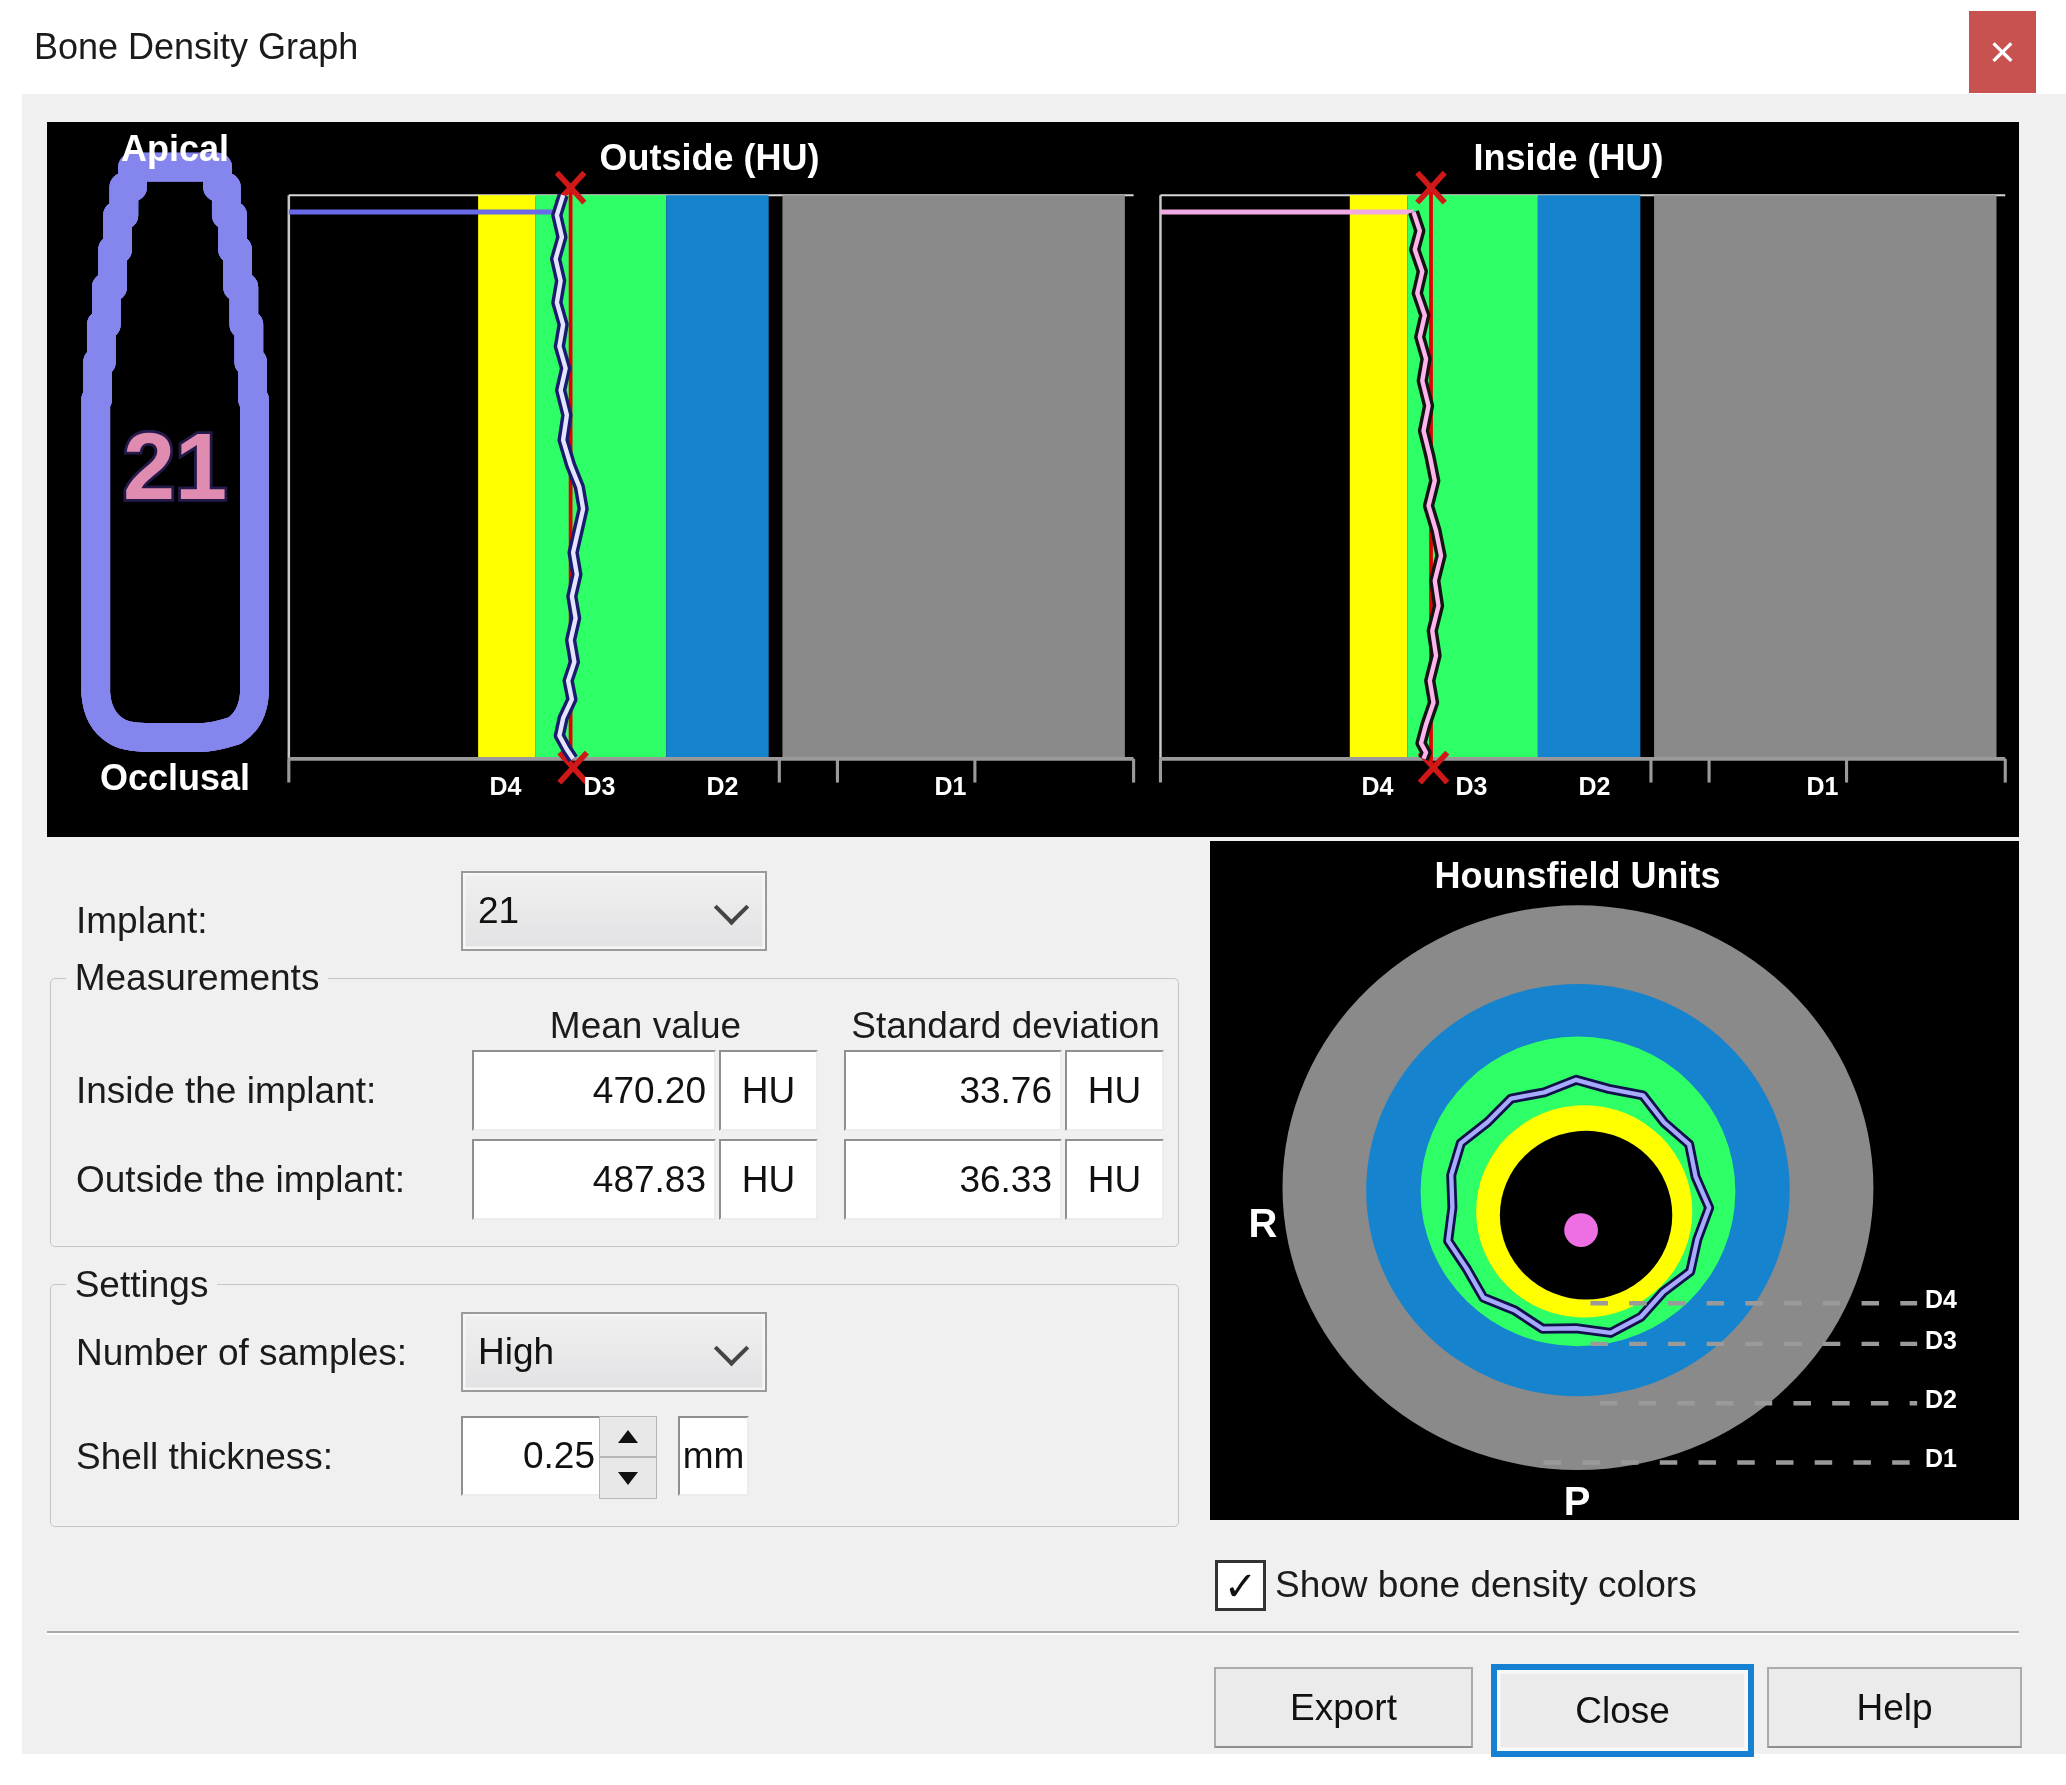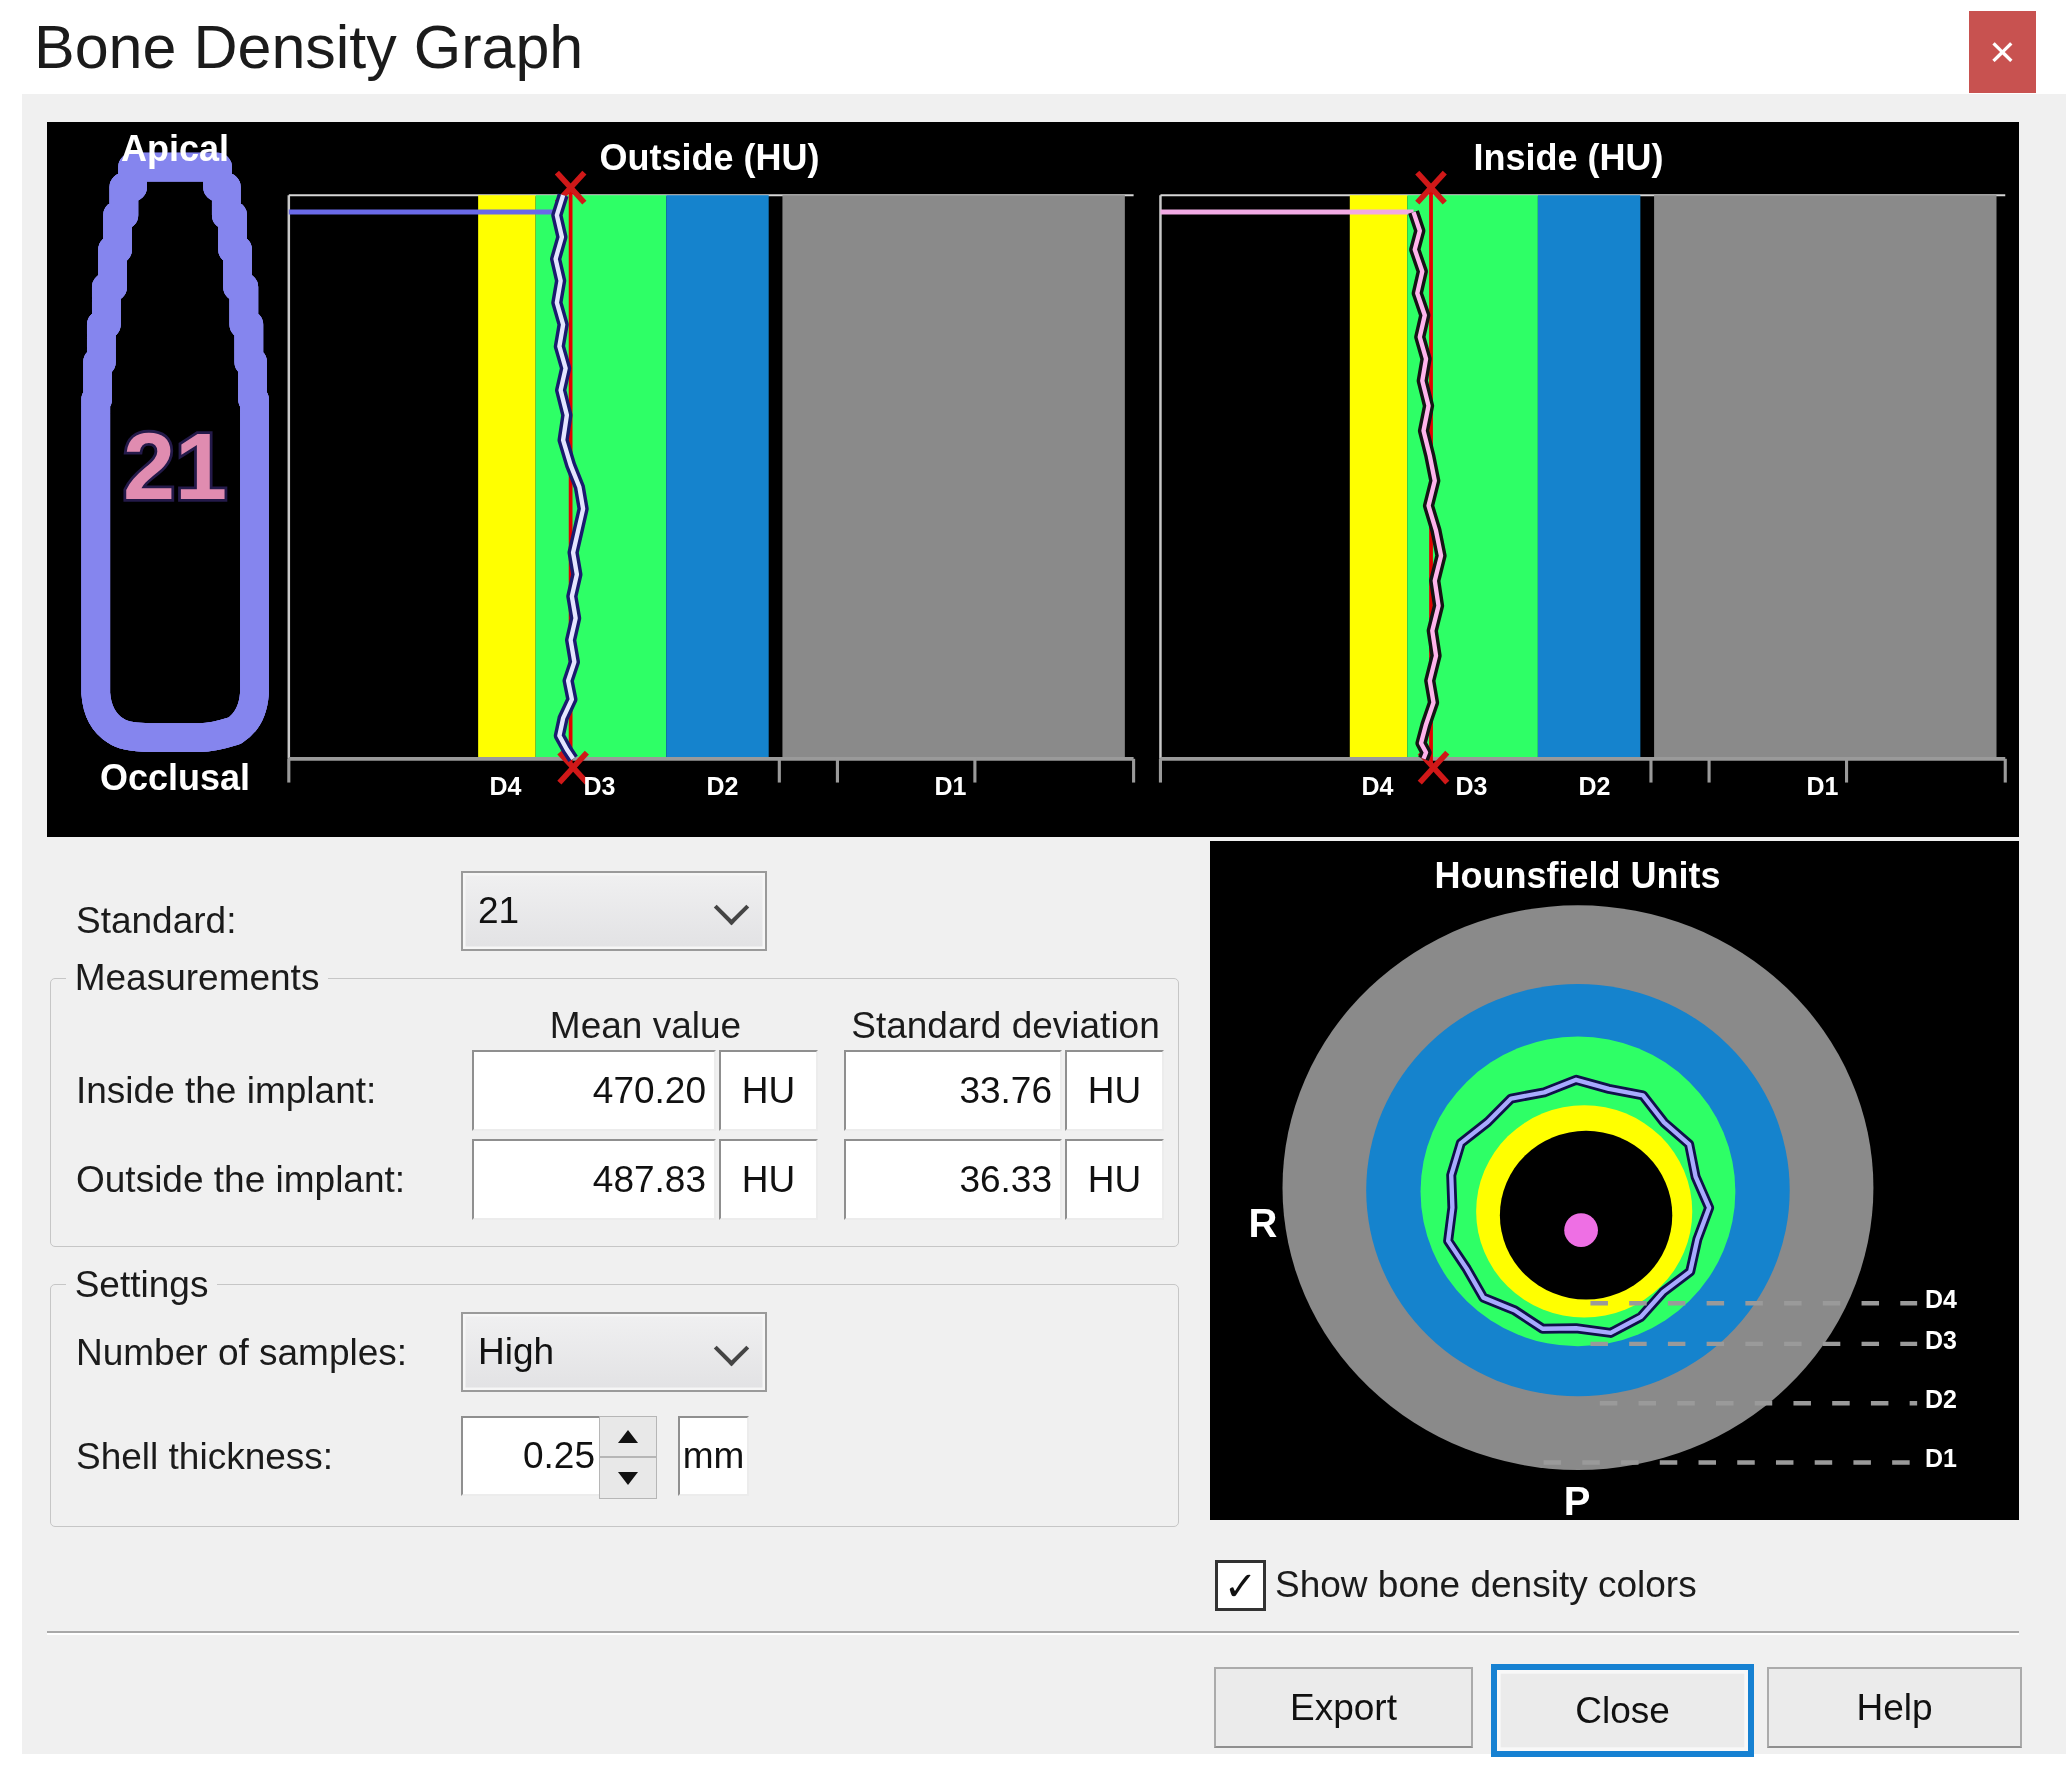--- a/index.html
+++ b/index.html
@@ -1,20 +1,20 @@
 <!DOCTYPE html>
 <html style="font-size:10px"><head>
 <meta charset="utf-8">
 <style>
   html,body{margin:0;padding:0;background:#ffffff;font-family:"Liberation Sans",sans-serif;}
   #stage{position:relative;width:2066px;height:1786px;background:#ffffff;overflow:hidden;}
   .abs{position:absolute;}
   
   #titlebar{left:0;top:0;width:2066px;height:94px;background:#ffffff;}
-  #dlg-title{left:34px;top:0;height:94px;line-height:94px;font-size:61px;color:#1b1b1b;}
+  #dlg-title{left:34px;top:0;height:94px;line-height:94px;font-size:36px;color:#1b1b1b;}
   #close-btn{left:1969px;top:11.2px;width:67px;height:82px;background:#c85250;color:#ffffff;
              display:flex;align-items:center;justify-content:center;font-size:45px;cursor:pointer;}
   
   #body{left:22px;top:94px;width:2044px;height:1660px;background:#f0f0f0;}
   #top-panel{left:47px;top:122px;width:1972px;height:715px;background:#000000;}
   #polar-panel{left:1210px;top:841px;width:809px;height:679px;background:#000000;}
   .white-bold{color:#ffffff;font-weight:bold;font-size:36px;text-align:center;}
   .zone-label{color:#ffffff;font-weight:bold;font-size:25px;text-align:center;width:87px;}
   
   .lbl{font-size:37px;color:#1b1b1b;}
@@ -141,21 +141,21 @@
       </g>
   </svg>
   <div class="abs white-bold" style="left:1387px;top:855px;width:381px;">Hounsfield Units</div>
   <div class="abs white-bold" style="left:1241px;top:1201px;width:44px;font-size:40px;">R</div>
   <div class="abs white-bold" style="left:1555px;top:1479px;width:44px;font-size:40px;">P</div>
   <div class="abs zone-label" style="left:1925px;top:1285px;text-align:left;">D4</div>
   <div class="abs zone-label" style="left:1925px;top:1326px;text-align:left;">D3</div>
   <div class="abs zone-label" style="left:1925px;top:1385px;text-align:left;">D2</div>
   <div class="abs zone-label" style="left:1925px;top:1444px;text-align:left;">D1</div>
 
-  <div class="abs lbl" style="left:76px;top:900px;">Standard:</div>
+  <div class="abs lbl" style="left:76px;top:900px;">Implant:</div>
   <div class="abs combo" style="left:461px;top:871px;width:287px;height:76px;">
     <span>21</span>
     <span class="chev"></span>
   </div>
 
   <div class="abs groupbox" style="left:50px;top:978px;width:1127px;height:267px;"></div>
   <div class="abs group-title" style="left:66px;top:957px;text-align:right;">Measurements</div>
   <div class="abs lbl" style="left:472px;top:1005px;width:347px;text-align:center;">Mean value</div>
   <div class="abs lbl" style="left:837px;top:1005px;width:337px;text-align:center;">Standard deviation</div>
 

